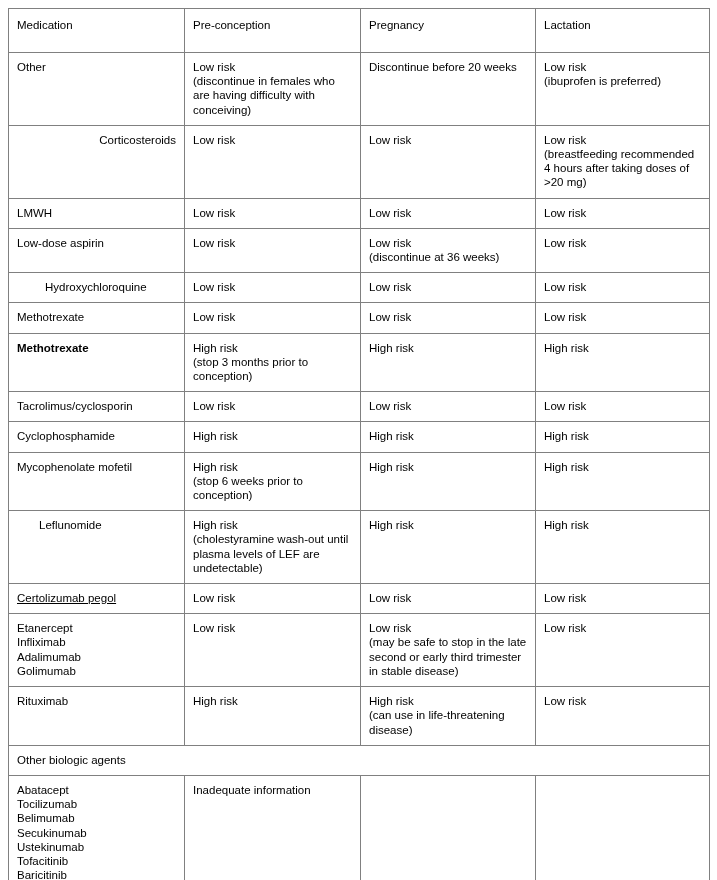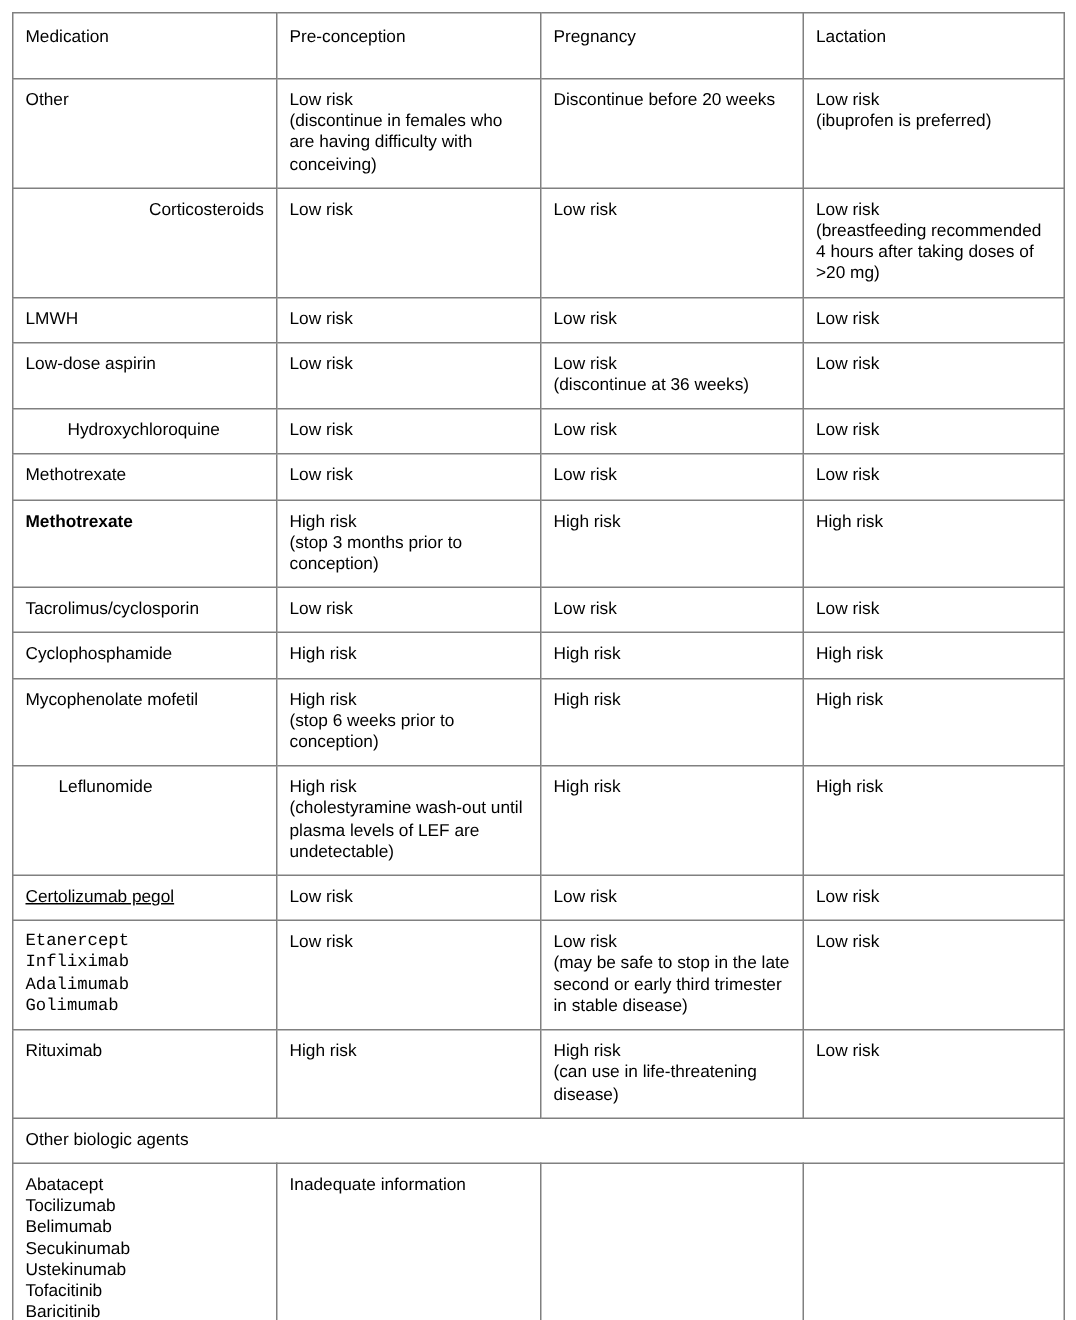--- a/index.html
+++ b/index.html
@@ -141,21 +141,21 @@
           <td style="white-space: pre-wrap;">High risk</td>
           <td style="white-space: pre-wrap;">High risk</td>
         </tr>
         <tr>
           <td style="white-space: pre-wrap; text-decoration: underline;">Certolizumab pegol</td>
           <td style="white-space: pre-wrap;">Low risk</td>
           <td style="white-space: pre-wrap;">Low risk</td>
           <td style="white-space: pre-wrap;">Low risk</td>
         </tr>
         <tr>
-          <td style="white-space: pre-wrap; font-family: Liberation Mono, monospace;">Etanercept
+          <td style="white-space: pre-wrap;">Etanercept
 Infliximab
 Adalimumab
 Golimumab</td>
           <td style="white-space: pre-wrap;">Low risk</td>
           <td style="white-space: pre-wrap;">Low risk
 (may be safe to stop in the late second or early third trimester in stable disease)</td>
           <td style="white-space: pre-wrap;">Low risk</td>
         </tr>
         <tr>
           <td style="white-space: pre-wrap;">Rituximab</td>

